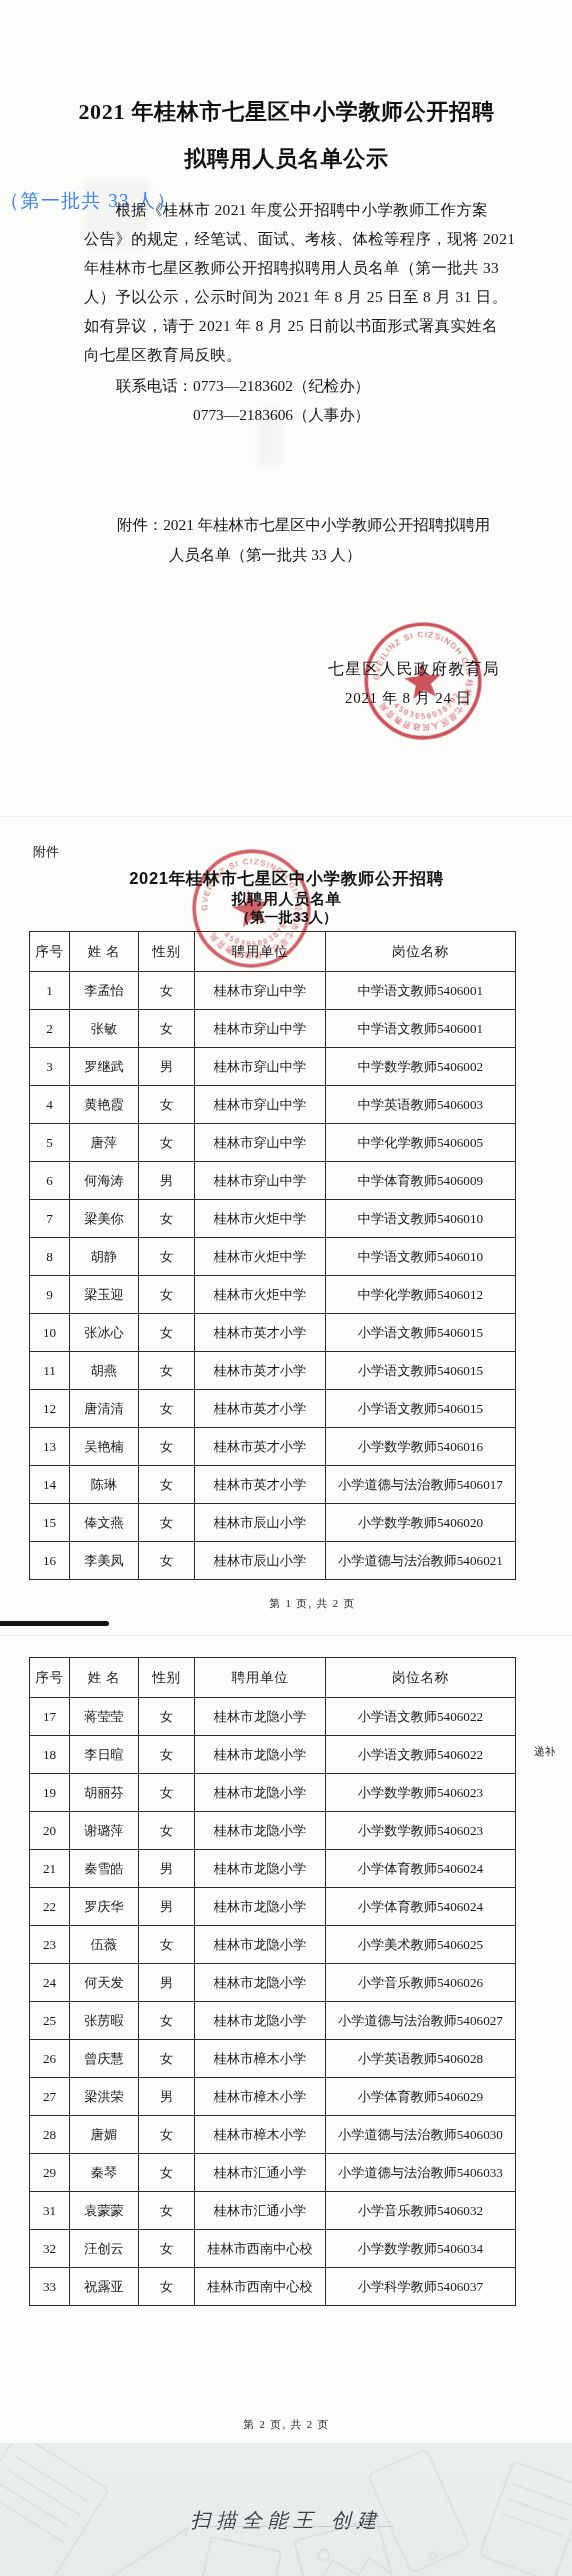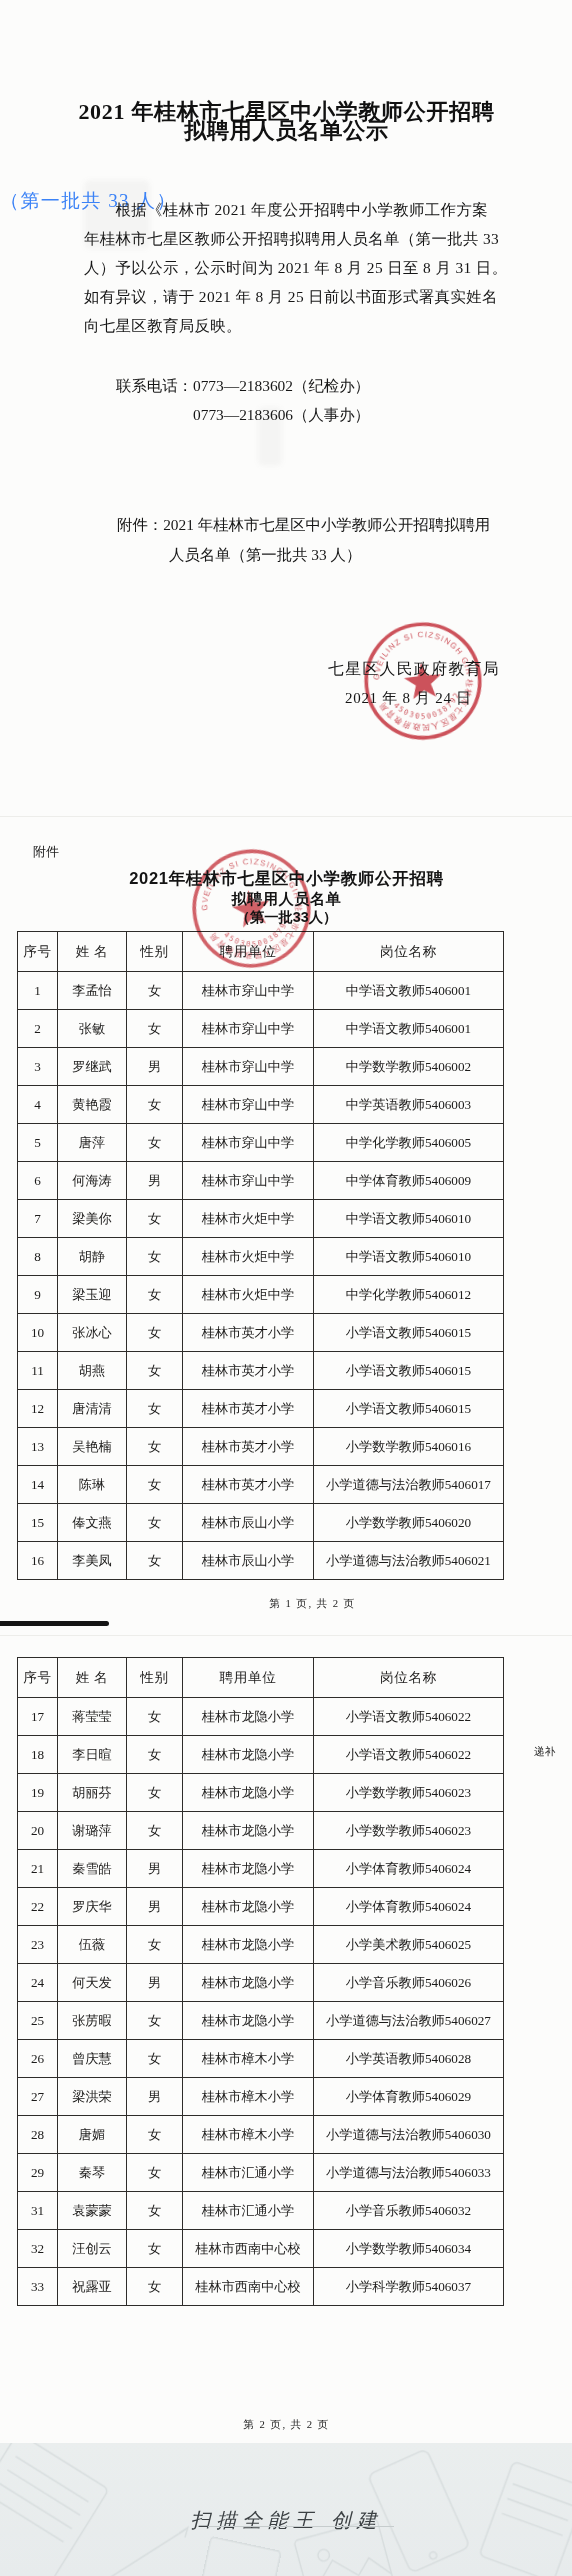--- a/index.html
+++ b/index.html
@@ -3,21 +3,21 @@
 <meta charset="utf-8">
 <style>
   html,body{margin:0;padding:0;}
   body{width:573px;background:#f2f2f0;font-family:"Liberation Serif","DejaVu Serif",serif;}
   .canvas{position:relative;width:573px;height:2576px;background:#fcfcfb;overflow:hidden;color:#1e1e1e;}
 
   
   .doc-title{position:absolute;left:0;width:573px;text-align:center;
     font-family:"Liberation Serif","DejaVu Serif",serif;font-weight:bold;
     font-size:22px;letter-spacing:0.7px;color:#111;}
-  .t1{top:97px;} .t2{top:116px;font-family:Liberation Mono, monospace;}
+  .t1{top:97px;} .t2{top:144px;font-family:Liberation Mono, monospace;}
   .subtitle{position:absolute;top:188px;left:0;width:573px;
     font-size:19px;color:#3b82f6;letter-spacing:1.4px;}
   .bodyblock{position:absolute;left:84px;top:195px;width:424px;}
   .bline{height:29px;line-height:29px;font-size:15.4px;color:#161616;white-space:nowrap;letter-spacing:0.4px;}
   .bline:first-child{text-indent:31.5px;}
   .contact1{position:absolute;left:116px;top:371px;font-size:15.4px;line-height:29px;white-space:nowrap;color:#161616;}
   .contact2{position:absolute;left:193px;top:400px;font-size:15.4px;line-height:29px;white-space:nowrap;color:#161616;}
   .attach1{position:absolute;left:117px;top:510px;font-size:15.4px;line-height:29px;white-space:nowrap;color:#161616;}
   .attach2{position:absolute;left:169px;top:540px;font-size:15.4px;line-height:29px;white-space:nowrap;color:#161616;}
   .issuer{position:absolute;left:328px;top:659px;font-size:15.8px;letter-spacing:1.4px;color:#151515;z-index:3;white-space:nowrap;}
@@ -32,21 +32,21 @@
   .g2{left:258px;top:407px;width:24px;height:59px;}
 
   
   .att-label{position:absolute;left:33px;top:843px;font-size:13px;color:#222;text-align:center;}
   .tbl-title{position:absolute;left:0;width:573px;text-align:center;z-index:3;
     font-family:"Liberation Sans","DejaVu Sans",sans-serif;font-weight:bold;color:#141414;}
   .tt1{top:868px;font-size:16.5px;letter-spacing:0.7px;}
   .tt2{top:890px;font-size:15px;letter-spacing:0.7px;}
   .tt3{top:908px;font-size:14.3px;}
 
-  table.roster{position:absolute;left:17px;width:485px;border-collapse:collapse;table-layout:fixed;z-index:1;background:transparent;border-radius:17px;}
+  table.roster{position:absolute;left:29px;width:485px;border-collapse:collapse;table-layout:fixed;z-index:1;background:transparent;border-radius:17px;}
   .roster-1{top:931px;} .roster-2{top:1657px;}
   table.roster th,table.roster td{border:1.4px solid #2e2c2a;text-align:center;vertical-align:middle;
     font-family:"Liberation Serif","DejaVu Serif",serif;color:#1c1b1a;overflow:hidden;padding:0;}
   table.roster th{height:39px;font-size:13.6px;font-weight:normal;letter-spacing:0.7px;}
   table.roster td{height:37px;font-size:13.2px;}
   td.c-no{font-size:12px;}
   td.c-position{letter-spacing:0;}
 
   .page-footer{position:absolute;left:0;width:573px;text-align:center;font-size:10.7px;color:#222;letter-spacing:1.4px;}
   .pf1{top:1597px;padding-left:26px;} .pf2{top:2418px;}
@@ -69,20 +69,21 @@
 
   <div class="ghost g1"></div>
   <div class="ghost g2"></div>
 
   <div class="doc-title t1">2021 年桂林市七星区中小学教师公开招聘</div>
   <div class="doc-title t2">拟聘用人员名单公示</div>
   <div class="subtitle">（第一批共 33 人）</div>
 
   <div class="bodyblock">
       <div class="bline">根据《桂林市 2021 年度公开招聘中小学教师工作方案</div>
+      <div class="bline">公告》的规定，经笔试、面试、考核、体检等程序，现将 2021</div>
       <div class="bline">年桂林市七星区教师公开招聘拟聘用人员名单（第一批共 33</div>
       <div class="bline">人）予以公示，公示时间为 2021 年 8 月 25 日至 8 月 31 日。</div>
       <div class="bline">如有异议，请于 2021 年 8 月 25 日前以书面形式署真实姓名</div>
       <div class="bline">向七星区教育局反映。</div>
     </div>
 
   <div class="contact1">联系电话：0773—2183602（纪检办）</div>
   <div class="contact2">0773—2183606（人事办）</div>
 
   <div class="attach1">附件：2021 年桂林市七星区中小学教师公开招聘拟聘用</div>

